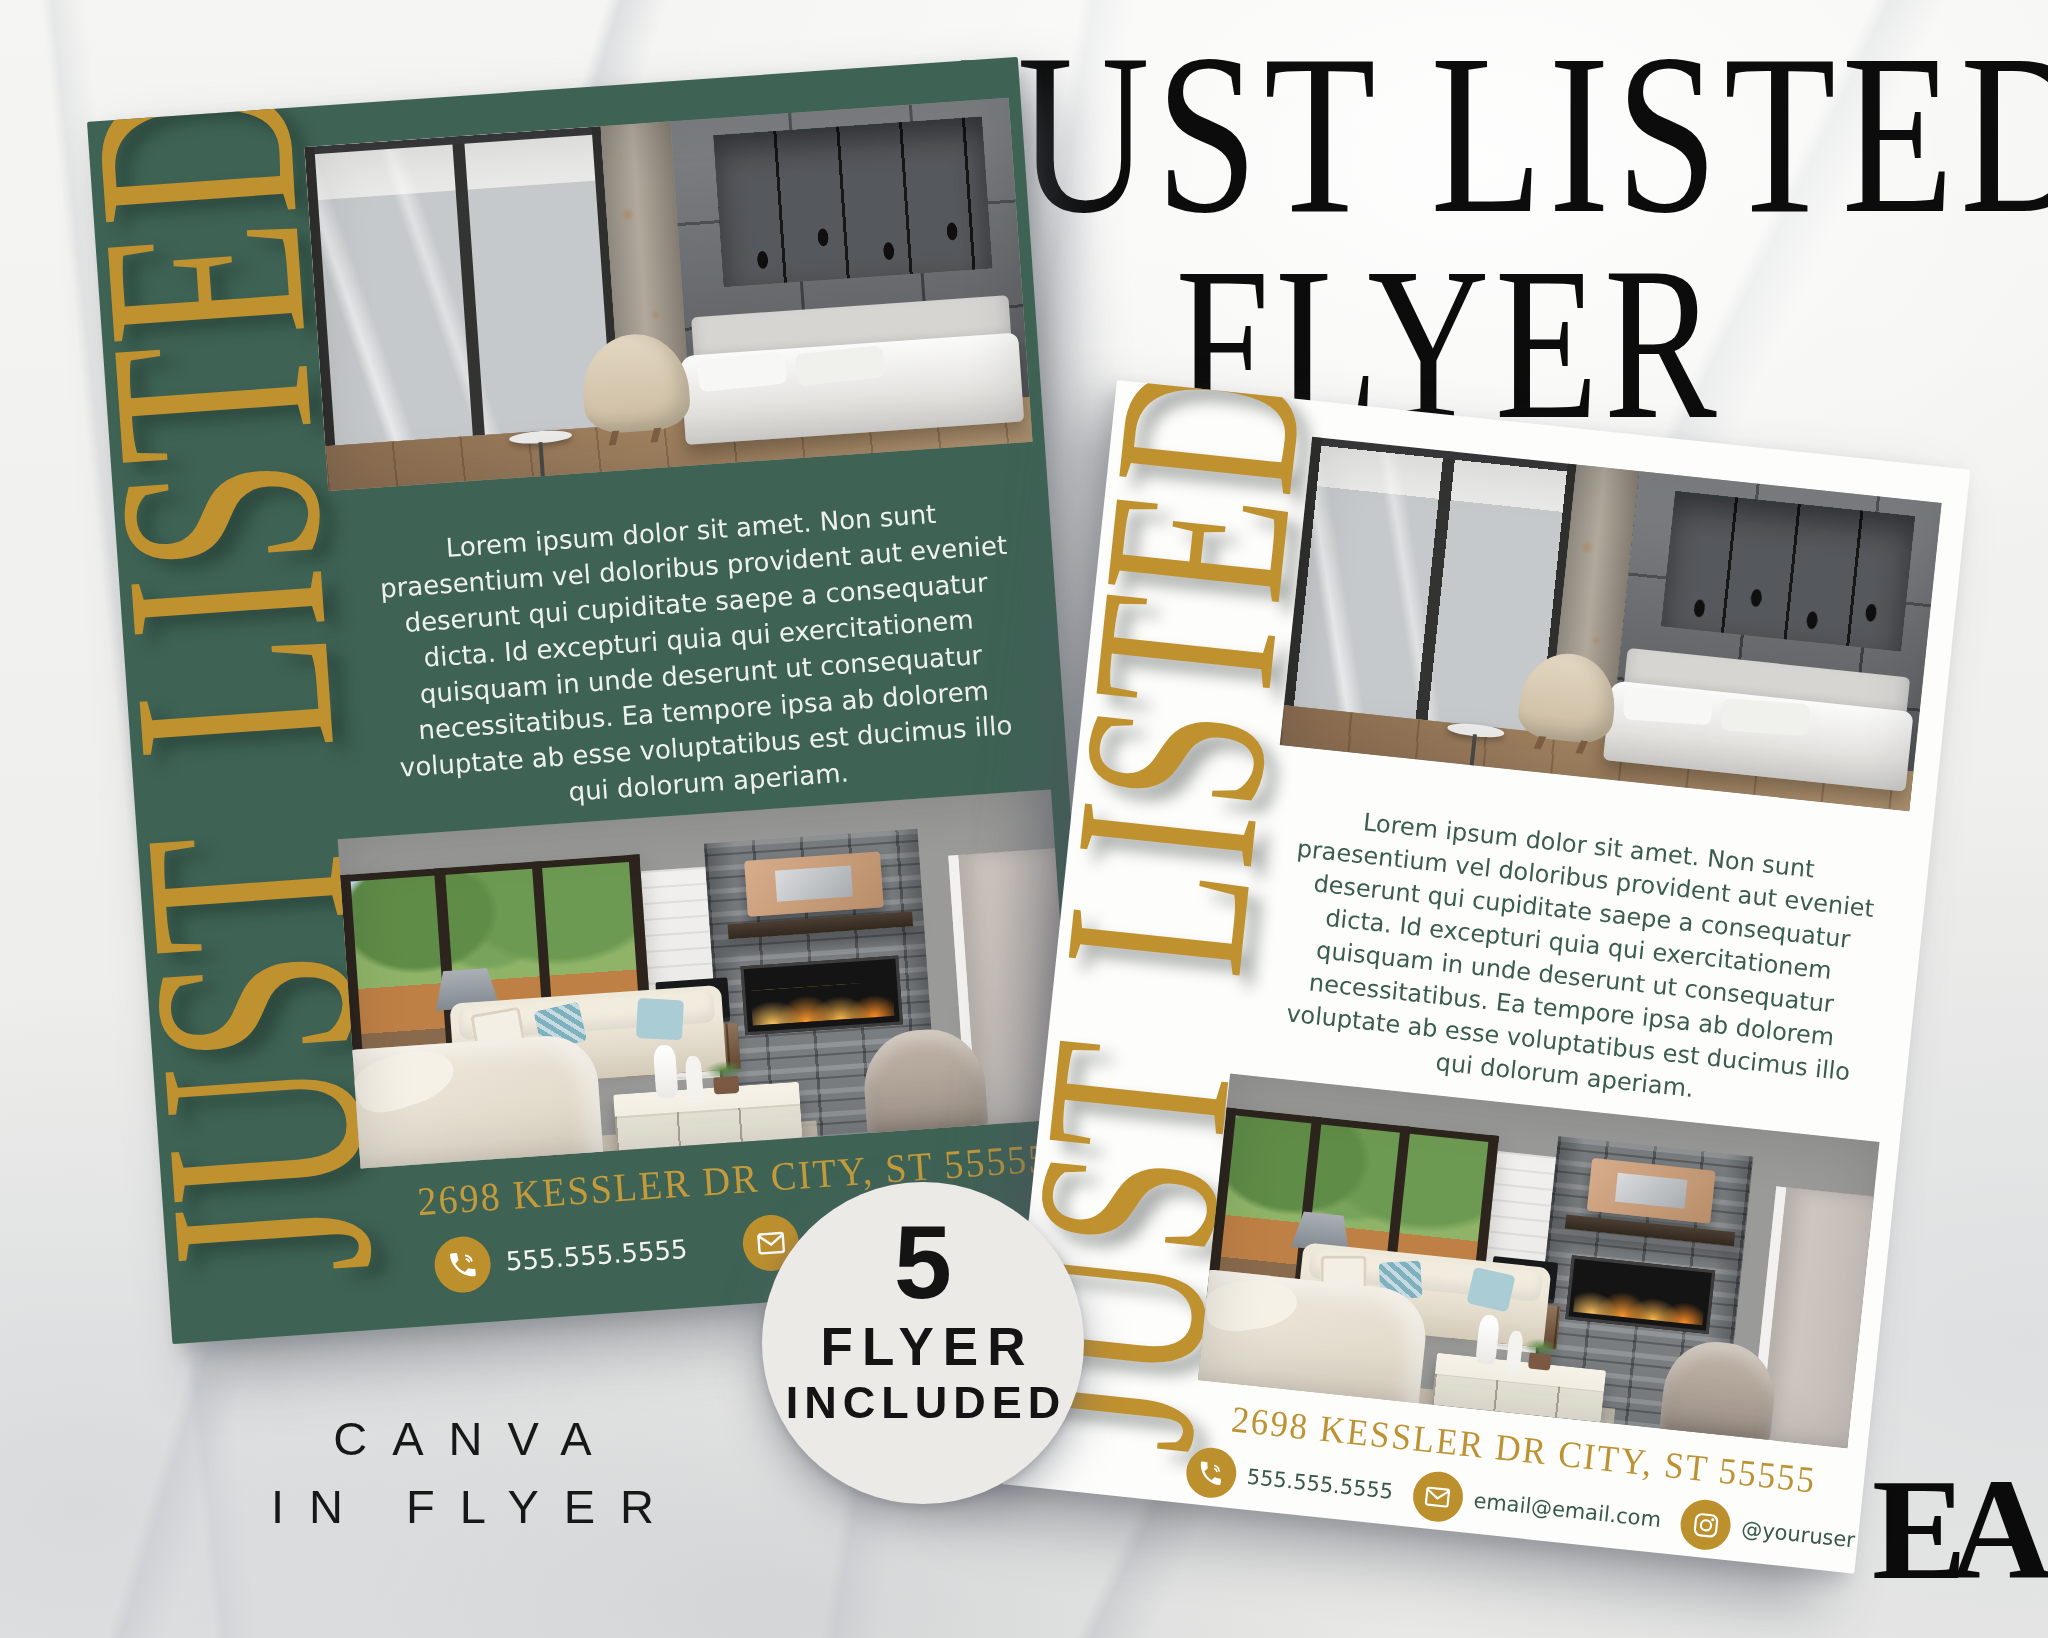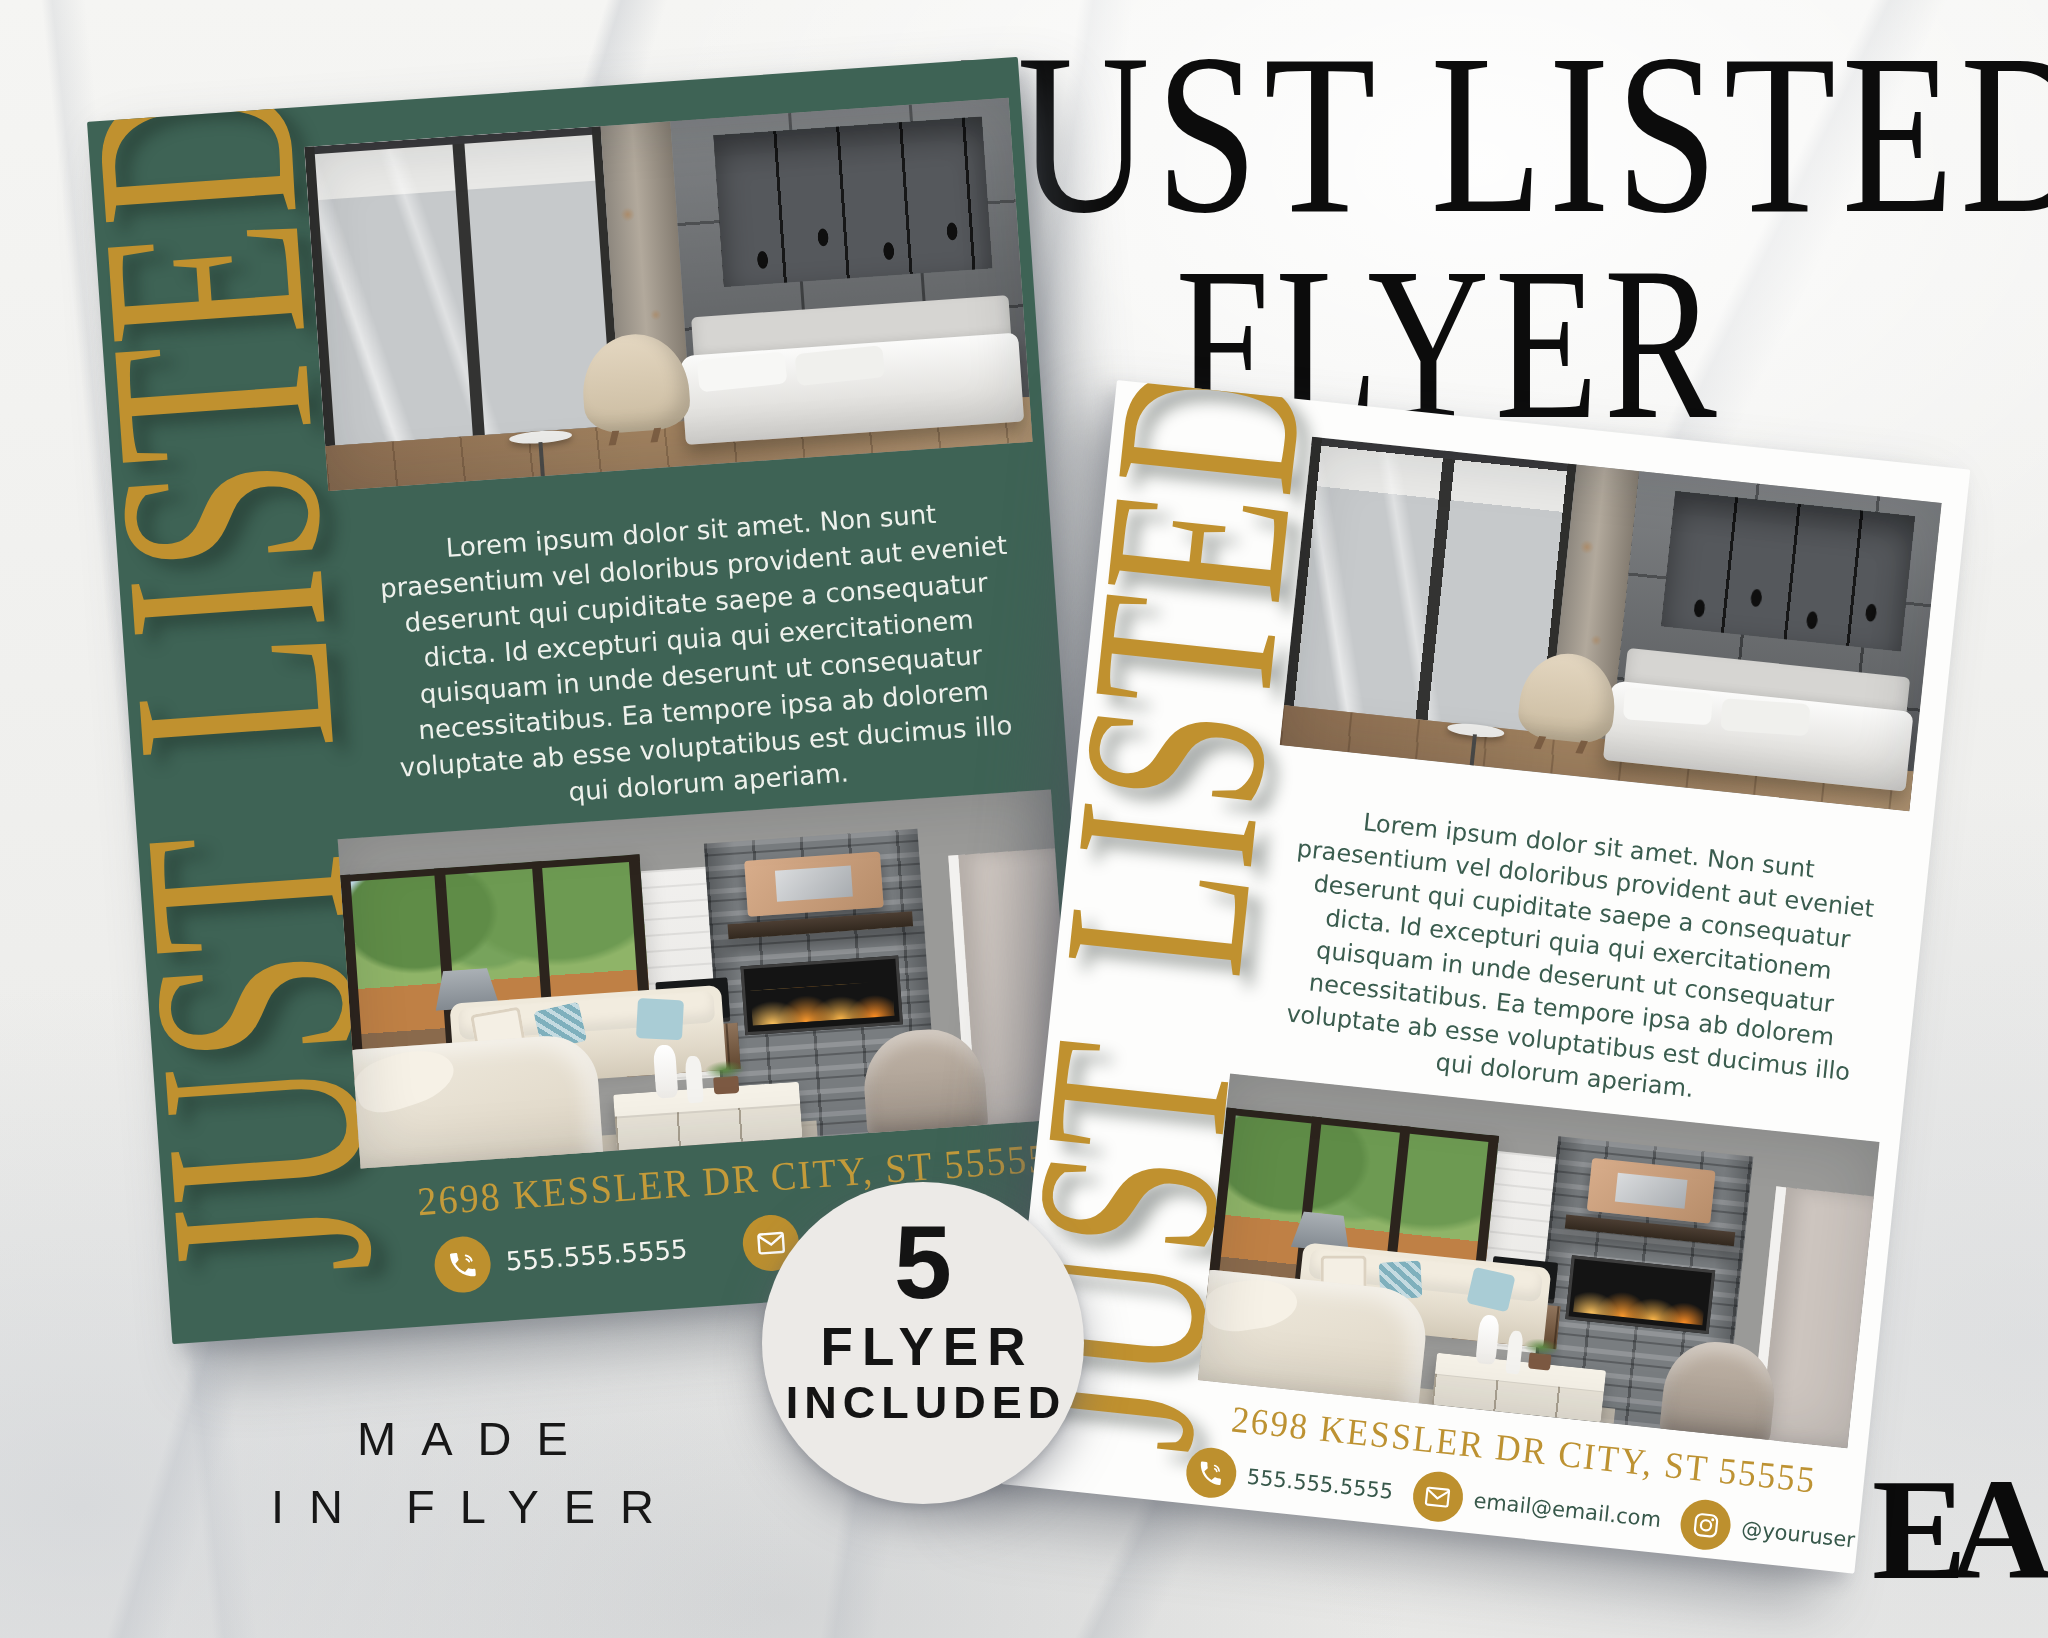--- a/index.html
+++ b/index.html
@@ -375,17 +375,17 @@
   </div>
 </div>
 
 <div class="badge">
   <div class="num">5</div>
   <div class="b1">FLYER</div>
   <div class="b2">INCLUDED</div>
 </div>
 
 <div class="made">
-  <div>MADE</div>
+  <div>CANVA</div>
   <div>IN FLYER</div>
 </div>
 
 <div class="logo-ea">EA</div>
 
 </body></html>

